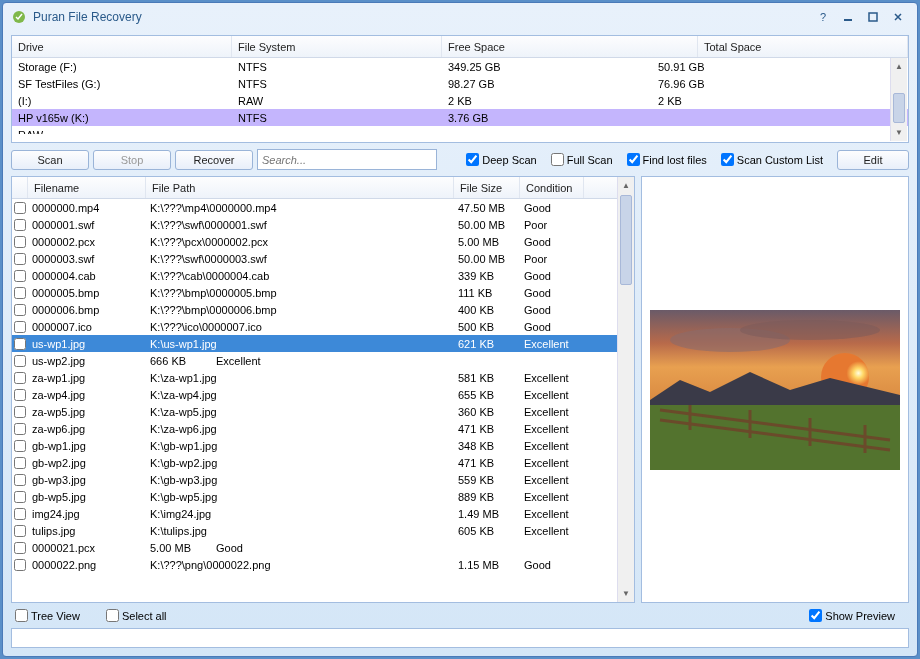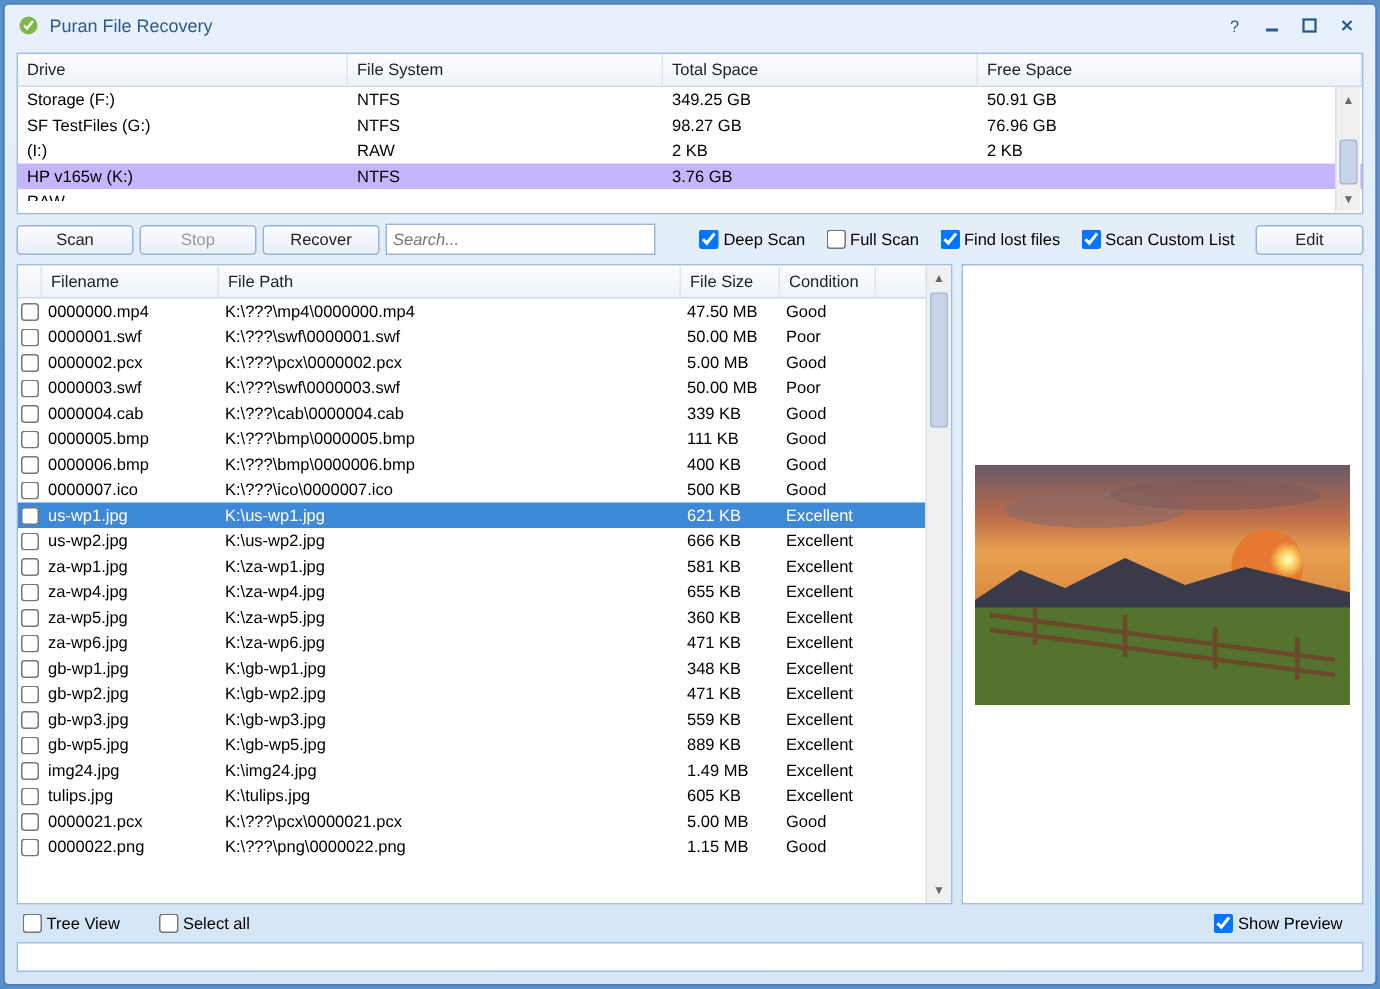--- a/index.html
+++ b/index.html
@@ -87,22 +87,22 @@
         </svg>
       </span>
   </div>
 
   <div class="content">
 
     <div class="panel drives-panel">
       <div class="table-header">
         <div class="col col-drive">Drive</div>
         <div class="col col-fs">File System</div>
+        <div class="col col-free">Free Space</div>
         <div class="col col-total">Total Space</div>
-        <div class="col col-free">Free Space</div>
       </div>
       <div class="drives-body" id="drives-body">
           <div class="drive-row">
             <div class="cell col-drive">Storage (F:)</div>
             <div class="cell col-fs">NTFS</div>
             <div class="cell col-total">349.25 GB</div>
             <div class="cell col-free">50.91 GB</div>
           </div>
           <div class="drive-row">
             <div class="cell col-drive">SF TestFiles (G:)</div>
@@ -248,21 +248,20 @@
                 <div class="cell col-fname">us-wp1.jpg</div>
                 <div class="cell col-fpath">K:\us-wp1.jpg</div>
                 <div class="cell col-fsize">621 KB</div>
                 <div class="cell col-cond">Excellent</div>
               </div>
               <div class="file-row">
                 <div class="cell chk-cell">
                   <input type="checkbox" style="">
                 </div>
                 <div class="cell col-fname">us-wp2.jpg</div>
-                <div class="cell col-fpath">K:\us-wp2.jpg</div>
                 <div class="cell col-fsize">666 KB</div>
                 <div class="cell col-cond">Excellent</div>
               </div>
               <div class="file-row">
                 <div class="cell chk-cell">
                   <input type="checkbox" style="">
                 </div>
                 <div class="cell col-fname">za-wp1.jpg</div>
                 <div class="cell col-fpath">K:\za-wp1.jpg</div>
                 <div class="cell col-fsize">581 KB</div>
@@ -347,21 +346,20 @@
                 <div class="cell col-fname">tulips.jpg</div>
                 <div class="cell col-fpath">K:\tulips.jpg</div>
                 <div class="cell col-fsize">605 KB</div>
                 <div class="cell col-cond">Excellent</div>
               </div>
               <div class="file-row">
                 <div class="cell chk-cell">
                   <input type="checkbox" style="">
                 </div>
                 <div class="cell col-fname">0000021.pcx</div>
-                <div class="cell col-fpath">K:\???\pcx\0000021.pcx</div>
                 <div class="cell col-fsize">5.00 MB</div>
                 <div class="cell col-cond">Good</div>
               </div>
               <div class="file-row">
                 <div class="cell chk-cell">
                   <input type="checkbox" style="">
                 </div>
                 <div class="cell col-fname">0000022.png</div>
                 <div class="cell col-fpath">K:\???\png\0000022.png</div>
                 <div class="cell col-fsize">1.15 MB</div>

